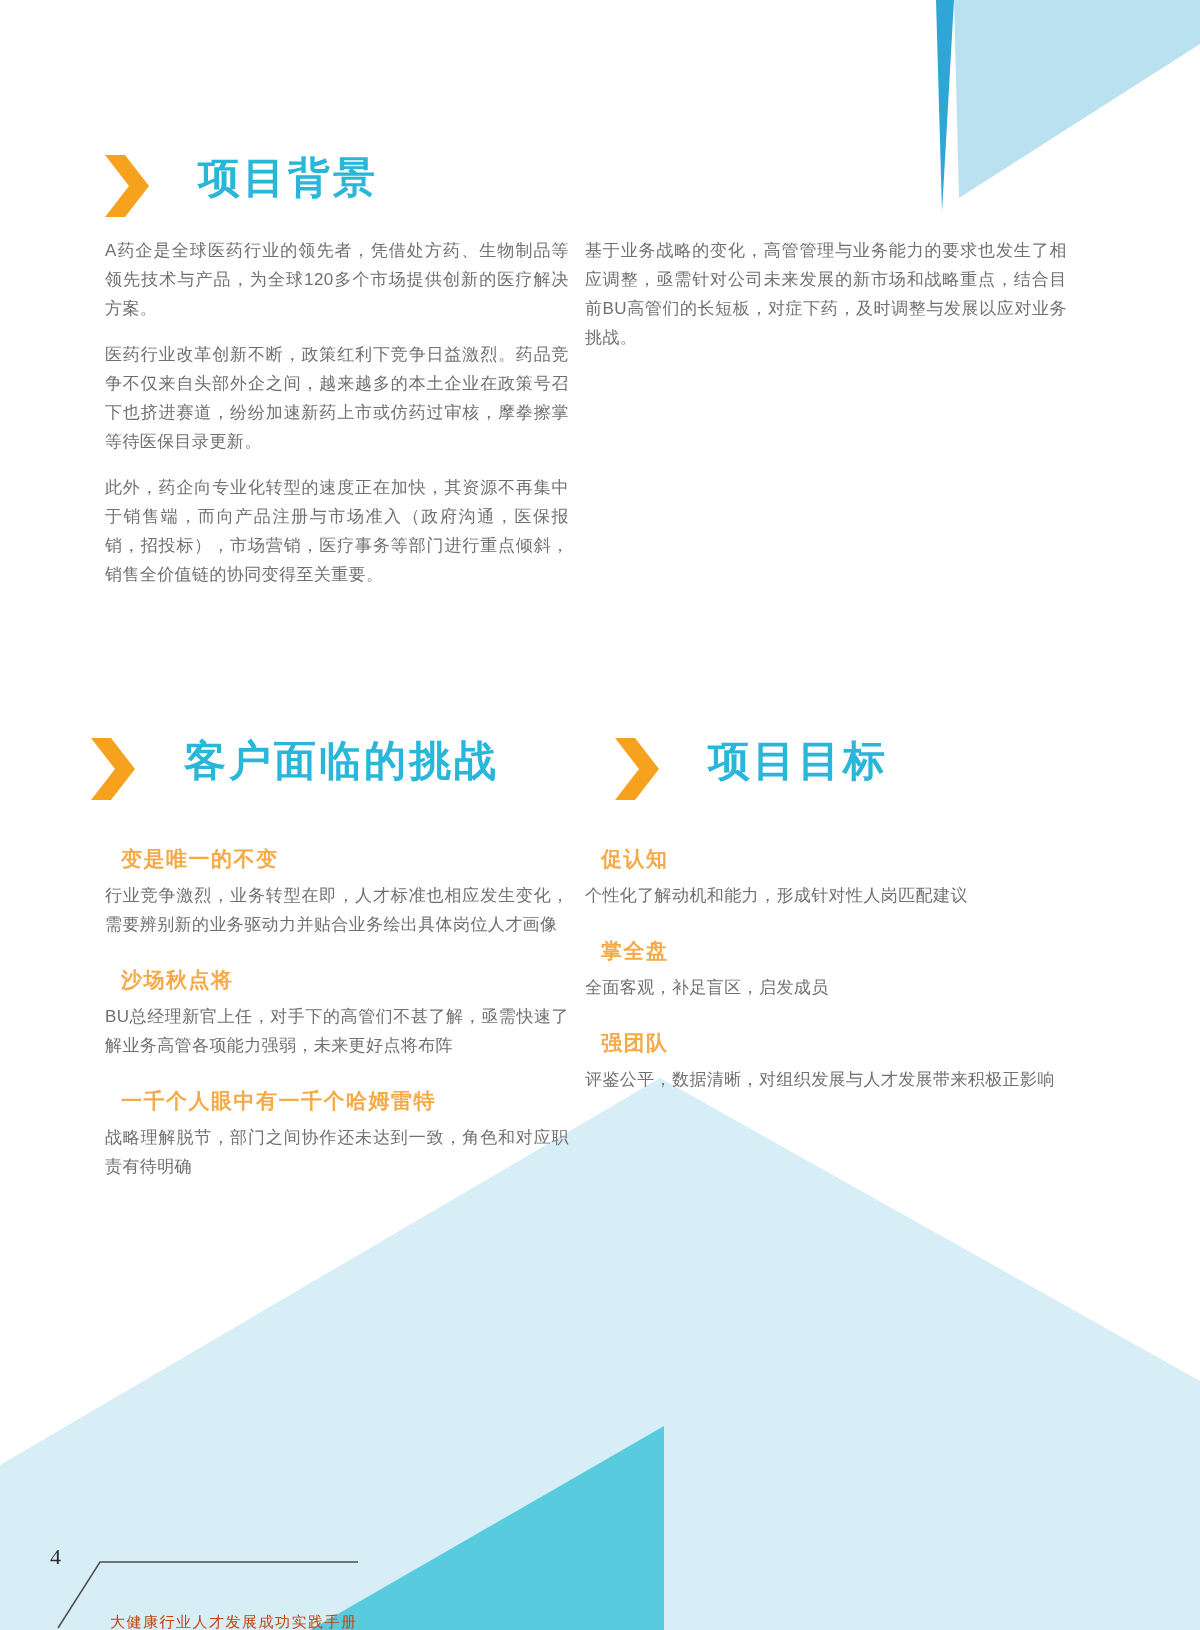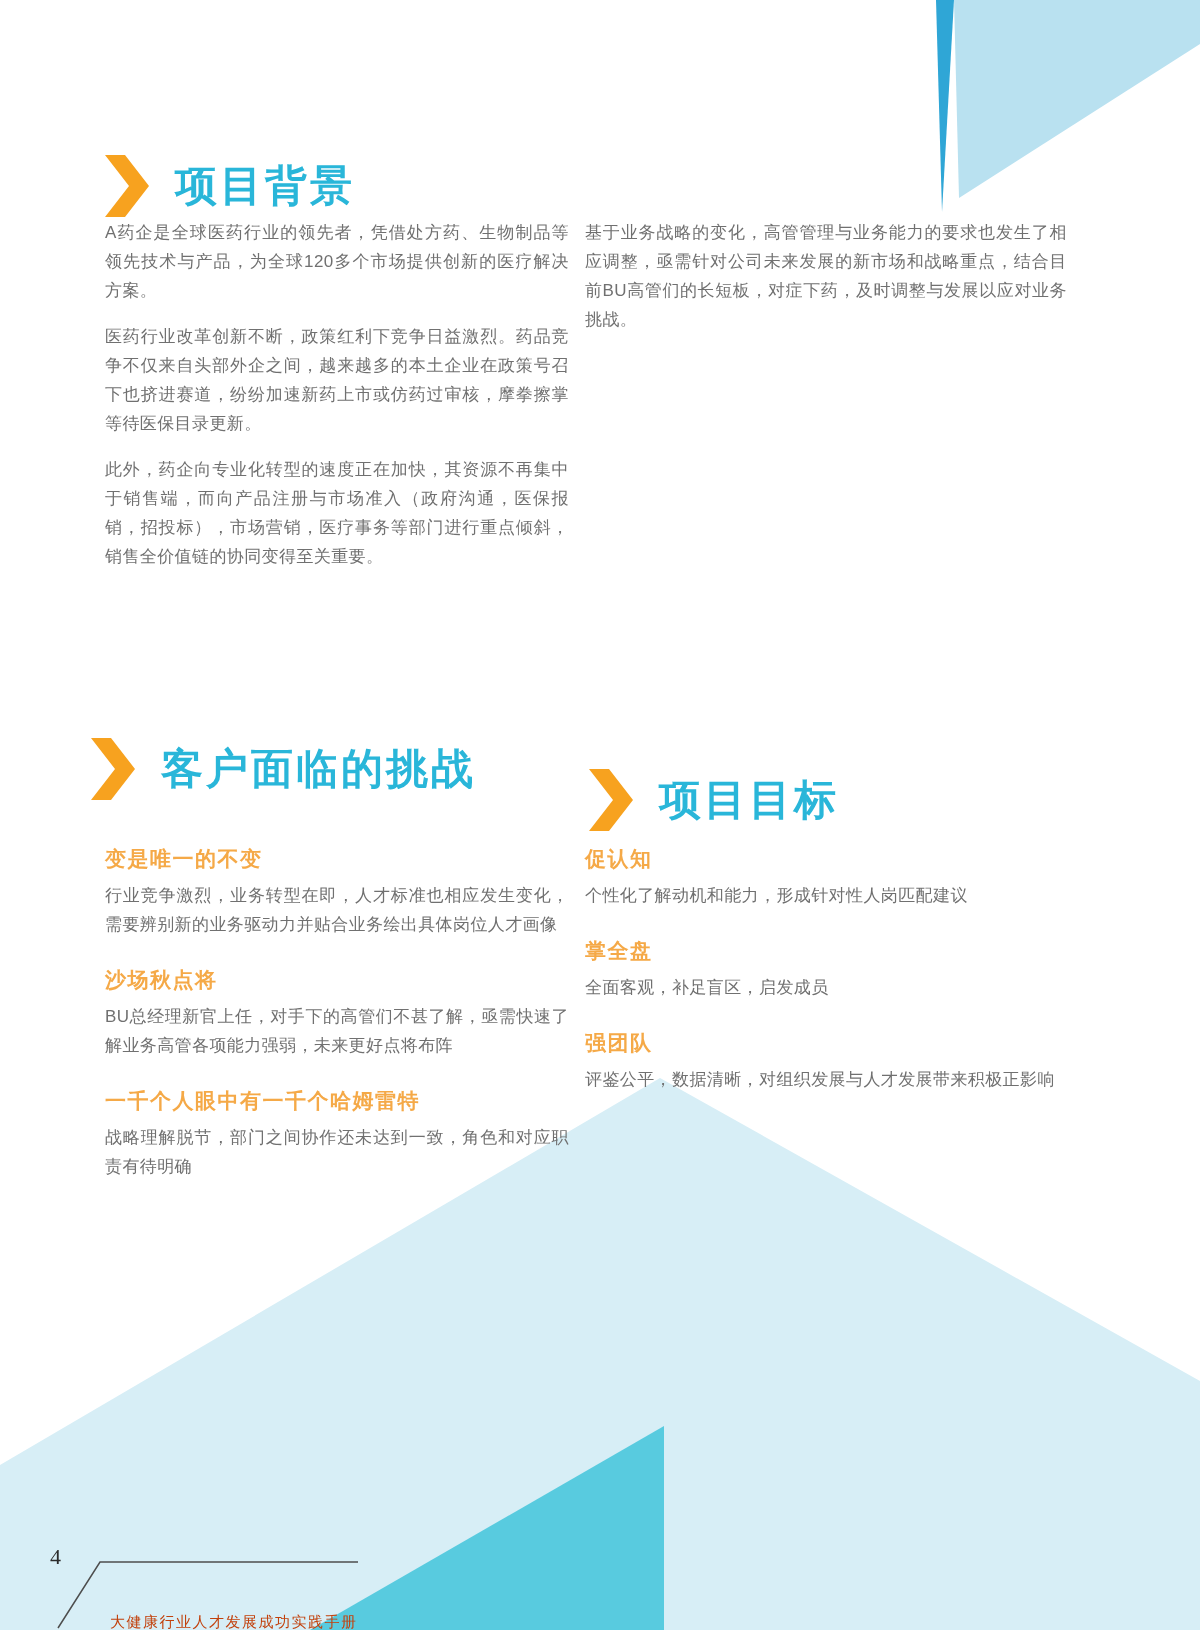--- a/index.html
+++ b/index.html
@@ -8,44 +8,44 @@
     width:1200px;height:1630px;
     margin:0 auto;
     background:#ffffff;
     overflow:hidden;
     font-family:"Liberation Sans","DejaVu Sans",sans-serif;
   }
   .decor{position:absolute;left:0;top:0;width:1200px;height:1630px;pointer-events:none;}
   .content{position:absolute;left:0;top:0;width:1200px;height:1630px;}
 
   
-  .sec-header{position:absolute;display:flex;align-items:center;}
+  .sec-header{position:absolute;display:flex;align-items:flex-start;gap:23px;}
   .sec-header .chevron{width:44px;height:62px;flex:0 0 44px;}
   .sec-header h1{
     margin:0 0 0 26px;
     font-size:42px;line-height:1.1;
     letter-spacing:3px;
     font-weight:bold;
     color:#29b6d9;
   }
 
   
   .col{position:absolute;color:#707070;font-size:17px;line-height:29px;text-align:justify;letter-spacing:0.4px;}
   .col p{margin:0 0 17px 0;}
   .col-left{left:105px;width:464px;}
   .col-right{left:585px;width:482px;}
-  .col-bg{top:218px;}
+  .col-bg{top:236px;}
 
   
   .items{position:absolute;color:#707070;font-size:17px;line-height:29px;letter-spacing:0.4px;}
   .items-left{left:105px;top:845px;width:464px;}
   .items-right{left:585px;top:845px;width:482px;}
   .item{margin:0 0 27px 0;}
   .item h2{
-    margin:0 0 8px 0;
+    margin:0 0 8px 16px;
     font-size:21px;line-height:28px;
     letter-spacing:1.5px;
     font-weight:bold;
     color:#f5a947;
   }
   .item p{margin:0;text-align:justify;}
 
   
   .page-number{
     position:absolute;left:50px;top:1544px;
@@ -104,21 +104,21 @@
       <div class="item">
         <h2>沙场秋点将</h2>
         <p>BU总经理新官上任，对手下的高管们不甚了解，亟需快速了解业务高管各项能力强弱，未来更好点将布阵</p>
       </div>
       <div class="item">
         <h2>一千个人眼中有一千个哈姆雷特</h2>
         <p>战略理解脱节，部门之间协作还未达到一致，角色和对应职责有待明确</p>
       </div>
     </div>
 
-    <div class="sec-header" style="left:589px;top:738px;margin-top:31px;">
+    <div class="sec-header" style="left:615px;top:738px;">
       <svg class="chevron" viewBox="0 0 44 62">
         <polygon points="0,0 20,0 44,31 20,62 0,62 24,31" fill="#f7a21f"></polygon>
       </svg>
       <h1>项目目标</h1>
     </div>
 
     <div class="items items-right">
       <div class="item">
         <h2>促认知</h2>
         <p>个性化了解动机和能力，形成针对性人岗匹配建议</p>

